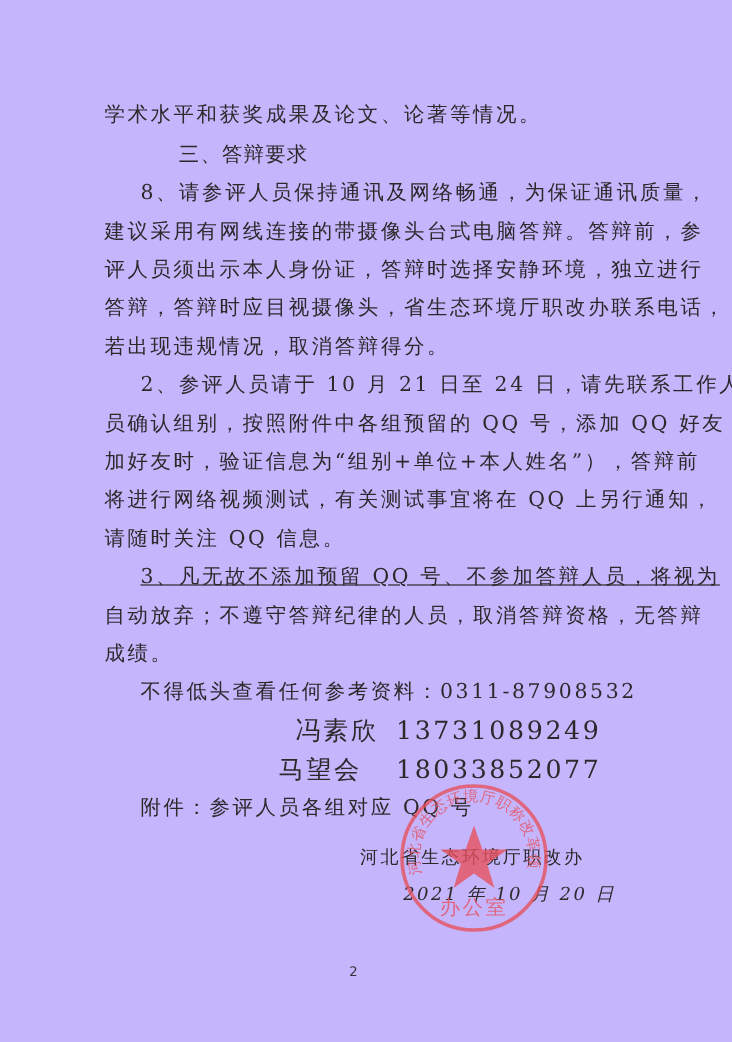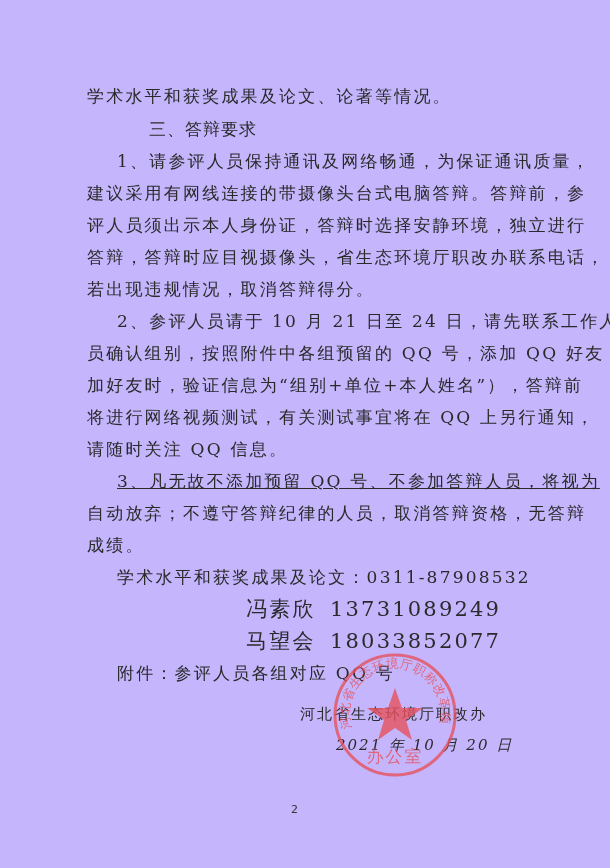--- a/index.html
+++ b/index.html
@@ -69,44 +69,44 @@
   </style>
 </head>
 <body>
 
 <div class="page">
 
   <div class="line" style="top:85px;">学术水平和获奖成果及论文、论著等情况。</div>
 
   <div class="line heading" style="top:118px;">三、答辩要求</div>
 
-  <div class="line indent" style="top:150px;">1、请参评人员保持通讯及网络畅通，为保证通讯质量，</div>
+  <div class="line indent" style="top:150px;">8、请参评人员保持通讯及网络畅通，为保证通讯质量，</div>
   <div class="line" style="top:214px;">评人员须出示本人身份证，答辩时选择安静环境，独立进行</div>
   <div class="line" style="top:182px;">建议采用有网线连接的带摄像头台式电脑答辩。答辩前，参</div>
   <div class="line" style="top:246px;">答辩，答辩时应目视摄像头，省生态环境厅职改办联系电话，</div>
   <div class="line" style="top:278px;">若出现违规情况，取消答辩得分。</div>
 
   <div class="line indent" style="top:310px;">2、参评人员请于 10 月 21 日至 24 日，请先联系工作人</div>
   <div class="line" style="top:342px;">员确认组别，按照附件中各组预留的 QQ 号，添加 QQ 好友（添</div>
   <div class="line" style="top:374px;">加好友时，验证信息为“组别+单位+本人姓名”），答辩前</div>
   <div class="line" style="top:406px;">将进行网络视频测试，有关测试事宜将在 QQ 上另行通知，</div>
   <div class="line" style="top:438px;">请随时关注 QQ 信息。</div>
 
   <div class="line indent" style="top:470px;text-decoration:underline;">3、凡无故不添加预留 QQ 号、不参加答辩人员，将视为</div>
   <div class="line" style="top:534px;">成绩。</div>
   <div class="line" style="top:502px;">自动放弃；不遵守答辩纪律的人员，取消答辩资格，无答辩</div>
 
   <div class="line indent" style="top:566px;">
-    <span>学术水平和获奖成果及论文：</span><span>0311-87908532</span>
+    <span>不得低头查看任何参考资料：</span><span>0311-87908532</span>
   </div>
 
   <div class="contact-value" style="left:246px; top:598px;">冯素欣</div>
   <div class="contact-value" style="left:330px; top:598px;text-align:right;">13731089249</div>
 
-  <div class="contact-value" style="left:246px; top:630px;">马望会</div>
+  <div class="contact-value" style="left:232px; top:630px;">马望会</div>
   <div class="contact-value" style="left:330px; top:630px;">18033852077</div>
 
   <div class="line indent" style="top:662px;">附件：参评人员各组对应 QQ 号</div>
 
   <div class="signature" style="left:300px; top:703px;">河北省生态环境厅职改办</div>
   <div class="signature" style="left:336px; top:734px;font-style:italic;">2021 年 10 月 20 日</div>
 
   <svg class="stamp" viewBox="0 0 126 126">
     <defs>
       <path id="ringPath" d="M 20 78 A 46 46 0 1 1 106 78"></path>

